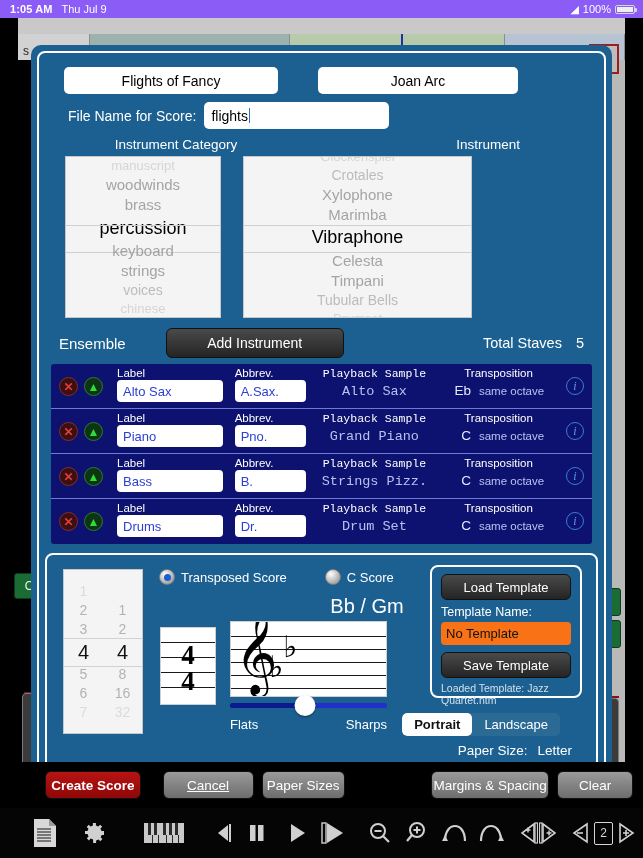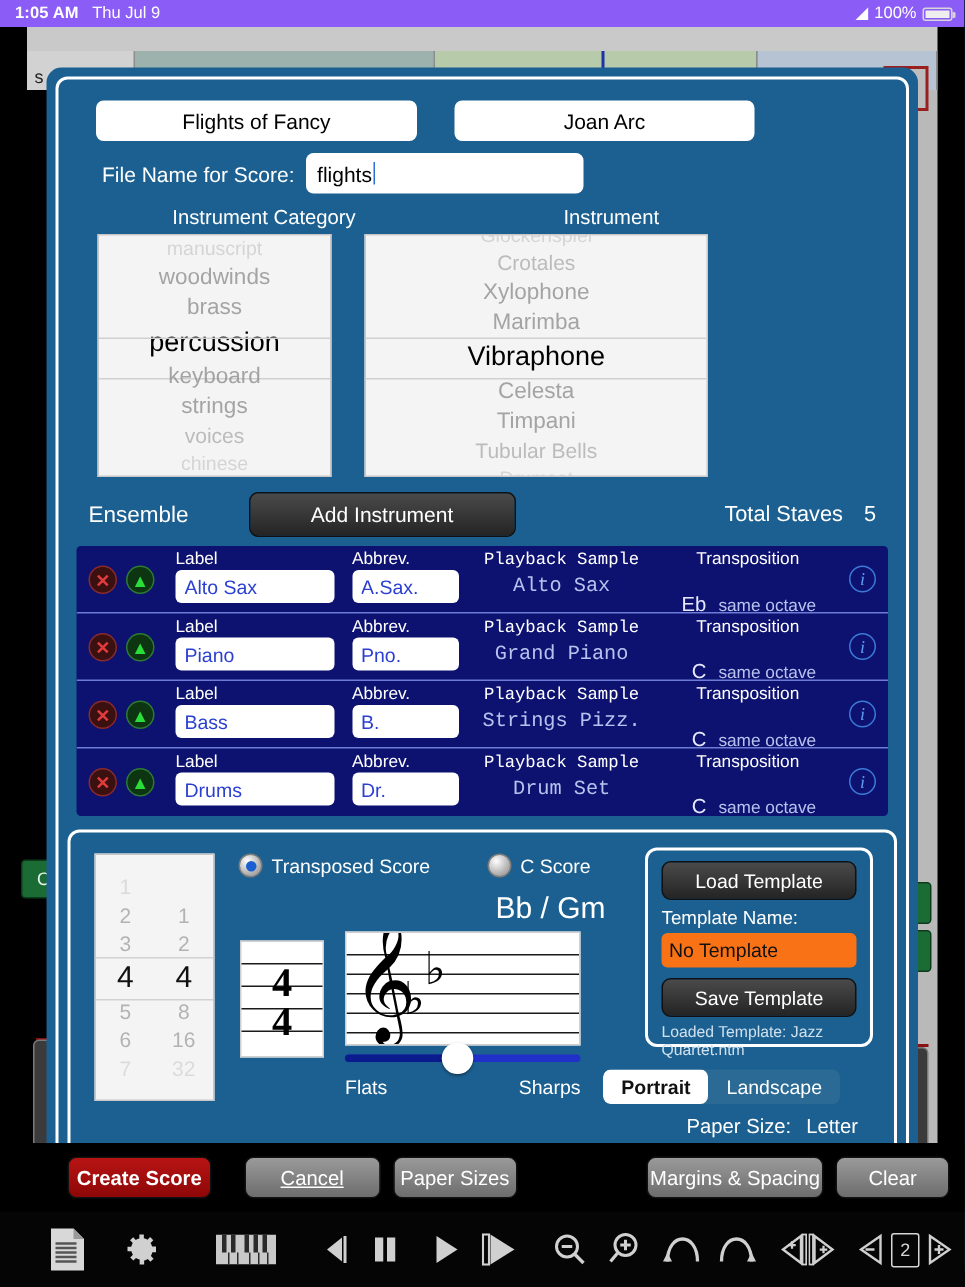--- a/index.html
+++ b/index.html
@@ -67,37 +67,37 @@
     position:absolute; left:31px; top:45px; width:581px; height:773px;
     background:#1b6090; border-radius:10px; padding:6px;
   }
   .dialog-inner {
     width:100%; height:100%; border-radius:8px; border:2px solid #ffffff;
     background:#1b6090; position:relative; overflow:hidden;
   }
 
   .top-section { position:absolute; left:0; top:0; right:0; height:492px; }
 
-  .title-row { display:flex; gap:25px; padding:14px 21px 0 25px; }
+  .title-row { display:flex; gap:40px; padding:14px 21px 0 25px; }
   .txtfield {
     background:#fff; border-radius:5px; height:27px; border:none;
     font-family:"Liberation Sans",sans-serif; font-size:14px; color:#000;
     display:flex; align-items:center; justify-content:center;
   }
   .f-title { width:214px; }
   .f-composer { width:200px; }
 
   .filename-row { display:flex; align-items:center; gap:8px; padding:8px 0 0 29px; }
   .filename-row .lbl { color:#fff; font-size:14px; }
   .f-filename { width:185px; justify-content:flex-start; padding-left:7px; position:relative; }
   .caret { display:inline-block; width:1px; height:15px; background:#2b6fd4; margin-left:1px; }
 
   .picker-headers { display:flex; padding:8px 0 0 0; color:#fff; font-size:13.5px; }
   .ph1 { width:222px; text-align:center; margin-left:26px; }
-  .ph2 { width:225px; text-align:center; margin-left:8px; }
+  .ph2 { width:225px; text-align:right; margin-left:8px; }
 
   .pickers { display:flex; gap:22px; padding:4px 0 0 26px; }
   .wheel {
     background:#f4f4f4; border:1px solid #c8c8c8; position:relative; overflow:hidden;
     display:flex; flex-direction:column; align-items:center; justify-content:center;
   }
   .wheel-cat { width:156px; height:162px; }
   .wheel-ins { width:229px; height:162px; }
   .wheel .opt { font-size:15px; color:#8e8e8e; line-height:1.0; padding:2.5px 0; white-space:nowrap;}
   .wheel .opt.d3 { opacity:.30; font-size:13px; }
@@ -134,21 +134,21 @@
     font-size:13px; color:#2b3fd0; padding-left:6px; font-family:"Liberation Sans",sans-serif;
   }
   .fld-label { width:110px; margin-left:14px; }
   .fld-abbr { width:74px; margin-left:12px; }
 
   .col-static { display:flex; flex-direction:column; align-items:center; margin-top:3px; }
   .col-static .cap { color:#fff; font-size:11.5px; }
   .col-static .val { color:#b9c2ef; font-size:13.5px; margin-top:4px; }
   .col-sample { width:118px; margin-left:12px;font-family:Liberation Mono, monospace; }
   .col-trans { width:128px; margin-left:6px; }
-  .trans-vals { display:flex; align-items:baseline; gap:8px; margin-top:16px; }
+  .trans-vals { display:flex; align-items:baseline; gap:8px; margin-top:4px; }
   .trans-vals .key { color:#e7eaff; font-size:13.5px; width:18px; text-align:right;}
   .trans-vals .oct { color:#b9c2ef; font-size:11.5px; }
   .info-btn {
     width:18px; height:18px; border-radius:50%; border:1.5px solid #3a7bd8; color:#5b9cf0;
     font-size:12px; font-style:italic; display:flex; align-items:center; justify-content:center;
     margin:13px 8px 0 6px; font-family:"Liberation Serif",serif; cursor:pointer; flex:0 0 auto;
   }
 
   
   .bot-section { position:absolute; left:6px; right:6px; top:500px; height:230px;

